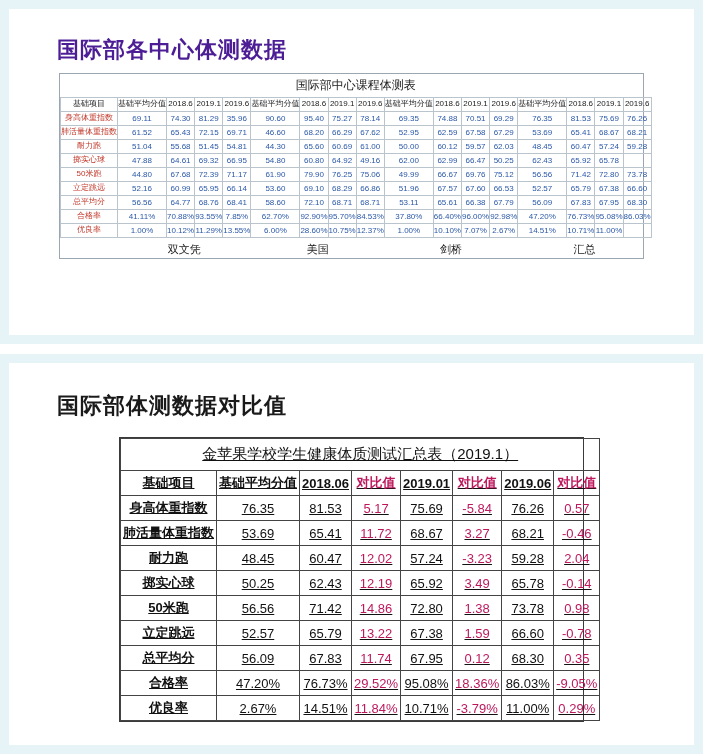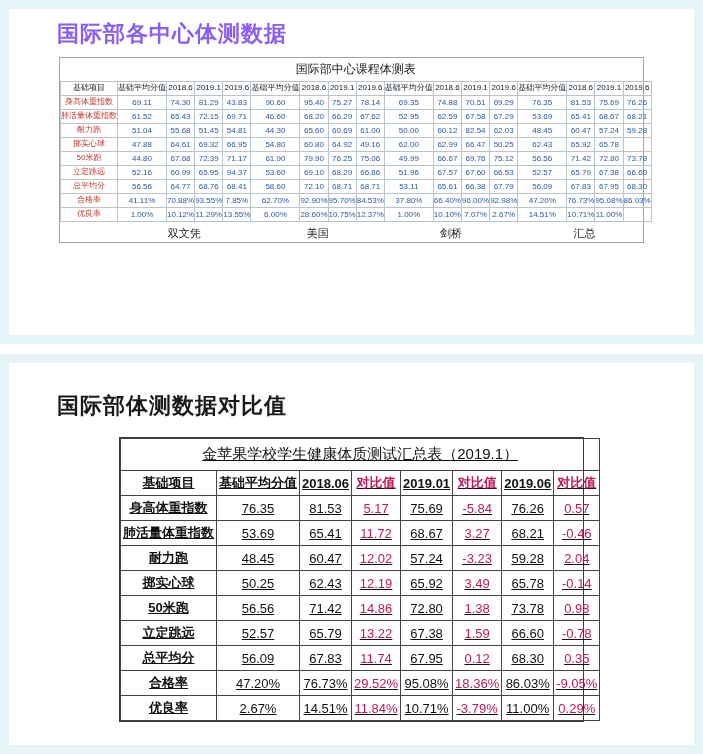--- a/index.html
+++ b/index.html
@@ -28,22 +28,22 @@
     height: 400px;
     margin-top: 10px;
     border-left: 9px solid #e6f3f7;
     border-right: 9px solid #e6f3f7;
     border-top: 9px solid #e6f3f7;
     border-bottom: 9px solid #e6f3f7;
   }
   .title1 {
     font-size: 22px;
     font-weight: bold;
-    color: #8b5cf6;
-    padding: 10px 0 4px 48px;
+    color: #4c1d95;
+    padding: 26px 0 4px 48px;
     letter-spacing: 1px;
   }
   .title2 {
     font-size: 22px;
     font-weight: bold;
     color: #1a1a1a;
     padding: 28px 0 16px 48px;
     letter-spacing: 1px;
   }
 
@@ -157,21 +157,21 @@
         <th class="hdr">2019.1</th>
         <th class="hdr">2019.6</th>
       </tr>
       </tbody>
         <tbody id="t1-body">
           <tr>
             <td class="rowlabel">身高体重指数</td>
             <td class="num">69.11</td>
             <td class="num">74.30</td>
             <td class="num">81.29</td>
-            <td class="num">43.83</td>
+            <td class="num">35.96</td>
             <td class="num">90.60</td>
             <td class="num">95.40</td>
             <td class="num">75.27</td>
             <td class="num">78.14</td>
             <td class="num">69.35</td>
             <td class="num">74.88</td>
             <td class="num">70.51</td>
             <td class="num">69.29</td>
             <td class="num">76.35</td>
             <td class="num">81.53</td>
@@ -202,21 +202,21 @@
             <td class="num">51.04</td>
             <td class="num">55.68</td>
             <td class="num">51.45</td>
             <td class="num">54.81</td>
             <td class="num">44.30</td>
             <td class="num">65.60</td>
             <td class="num">60.69</td>
             <td class="num">61.00</td>
             <td class="num">50.00</td>
             <td class="num">60.12</td>
-            <td class="num">82.54</td>
+            <td class="num">59.57</td>
             <td class="num">62.03</td>
             <td class="num">48.45</td>
             <td class="num">60.47</td>
             <td class="num">57.24</td>
             <td class="num">59.28</td>
           </tr>
           <tr>
             <td class="rowlabel">掷实心球</td>
             <td class="num">47.88</td>
             <td class="num">64.61</td>
@@ -252,21 +252,21 @@
             <td class="num">56.56</td>
             <td class="num">71.42</td>
             <td class="num">72.80</td>
             <td class="num">73.78</td>
           </tr>
           <tr>
             <td class="rowlabel">立定跳远</td>
             <td class="num">52.16</td>
             <td class="num">60.99</td>
             <td class="num">65.95</td>
-            <td class="num">94.37</td>
+            <td class="num">66.14</td>
             <td class="num">53.60</td>
             <td class="num">69.10</td>
             <td class="num">68.29</td>
             <td class="num">66.86</td>
             <td class="num">51.96</td>
             <td class="num">67.57</td>
             <td class="num">67.60</td>
             <td class="num">66.53</td>
             <td class="num">52.57</td>
             <td class="num">65.79</td>

